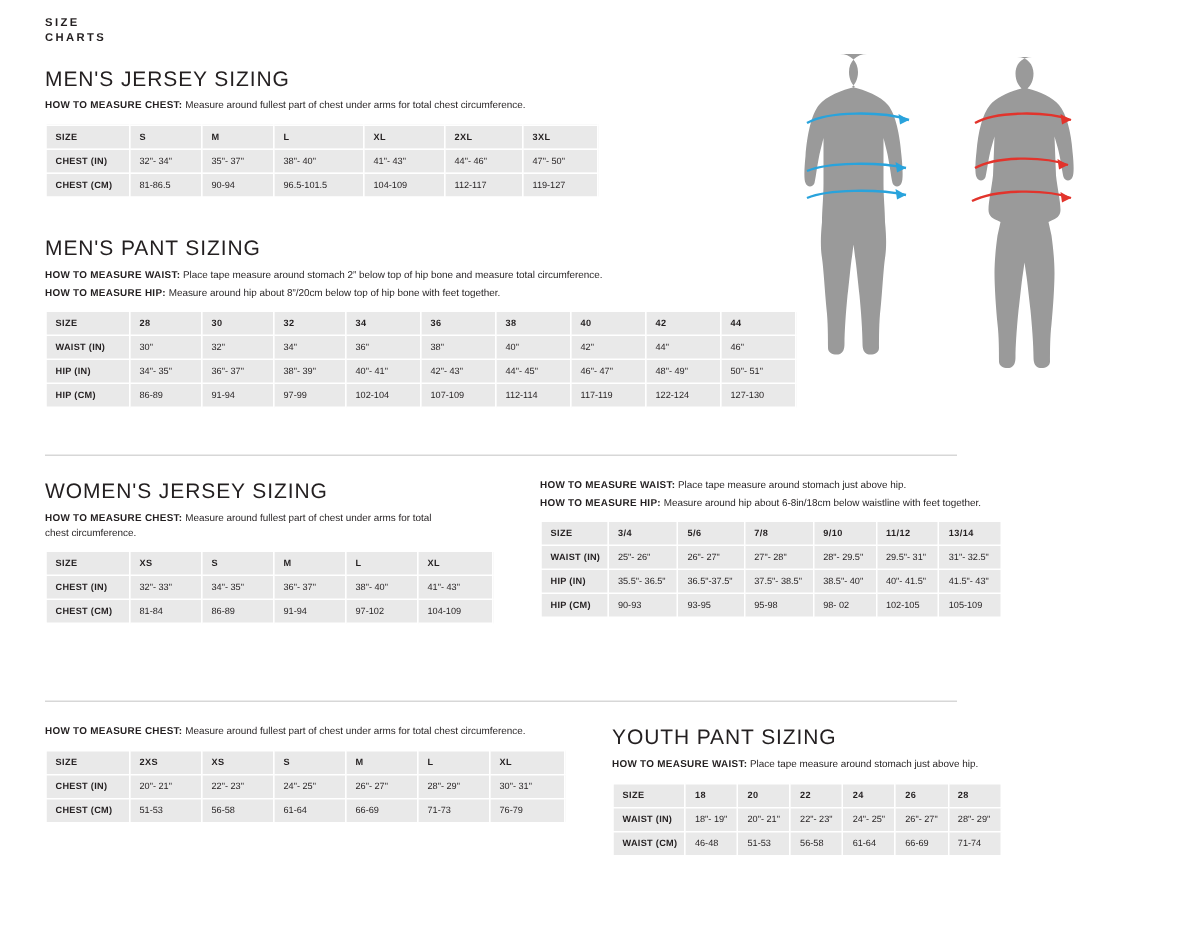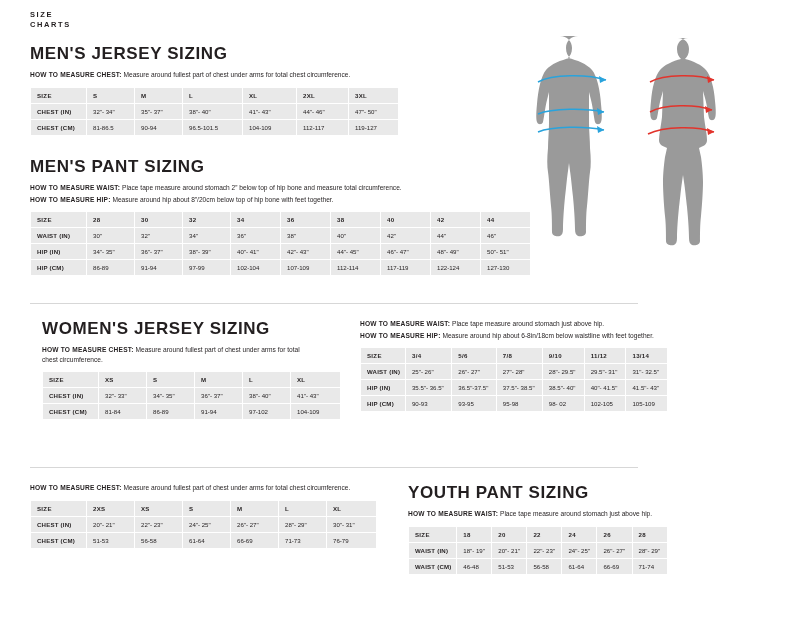--- a/index.html
+++ b/index.html
@@ -28,22 +28,22 @@
   .hr {
     position: absolute;
     left: 30px; right: 30px;
     border-top: 1px solid #d7d7d7;
     height: 0;
   }
 
   .section { position: absolute; }
 
   .sec-title {
-    font-size: 17px;
-    font-weight: bold;
+    font-size: 14px;
+    font-weight: normal;
     letter-spacing: 0.6px;
     color: #231f20;
     margin: 0 0 6px 0;
     text-transform: uppercase;
   }
   .howto {
     font-size: 6.6px;
     line-height: 9.5px;
     color: #231f20;
     margin: 0 0 2px 0;
@@ -79,21 +79,21 @@
   
   .figures {
     position: absolute;
     left: 520px; top: 30px;
     width: 260px; height: 250px;
   }
 
   
   #sec-mens-jersey { left: 30px; top: 44px; }
   #sec-mens-pant   { left: 30px; top: 157px; }
-  #sec-womens-jersey { left: 30px; top: 319px; margin-left: 12px; }
+  #sec-womens-jersey { left: 30px; top: 319px; }
   #sec-womens-pant  { left: 360px; top: 319px; }
   #sec-youth-jersey { left: 30px; top: 483px; }
   #sec-youth-pant   { left: 408px; top: 483px; }
 
   #hr1 { top: 303px; }
   #hr2 { top: 467px; }
 </style>
 </head>
 <body>
 

